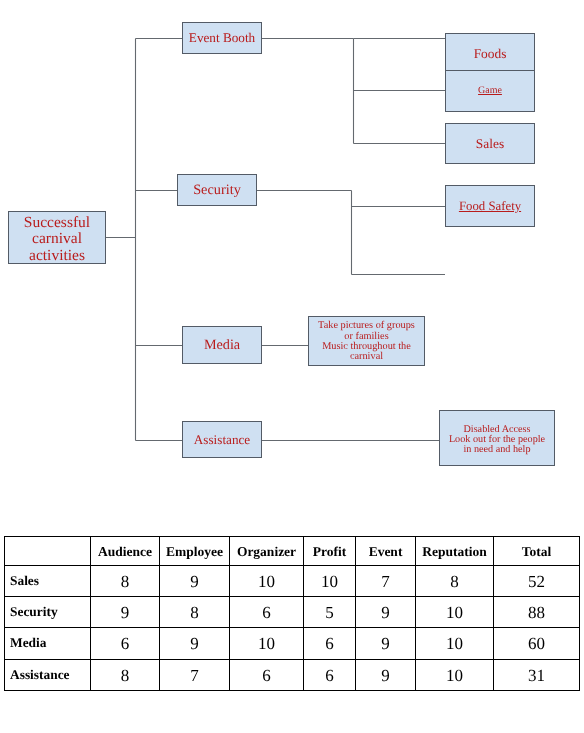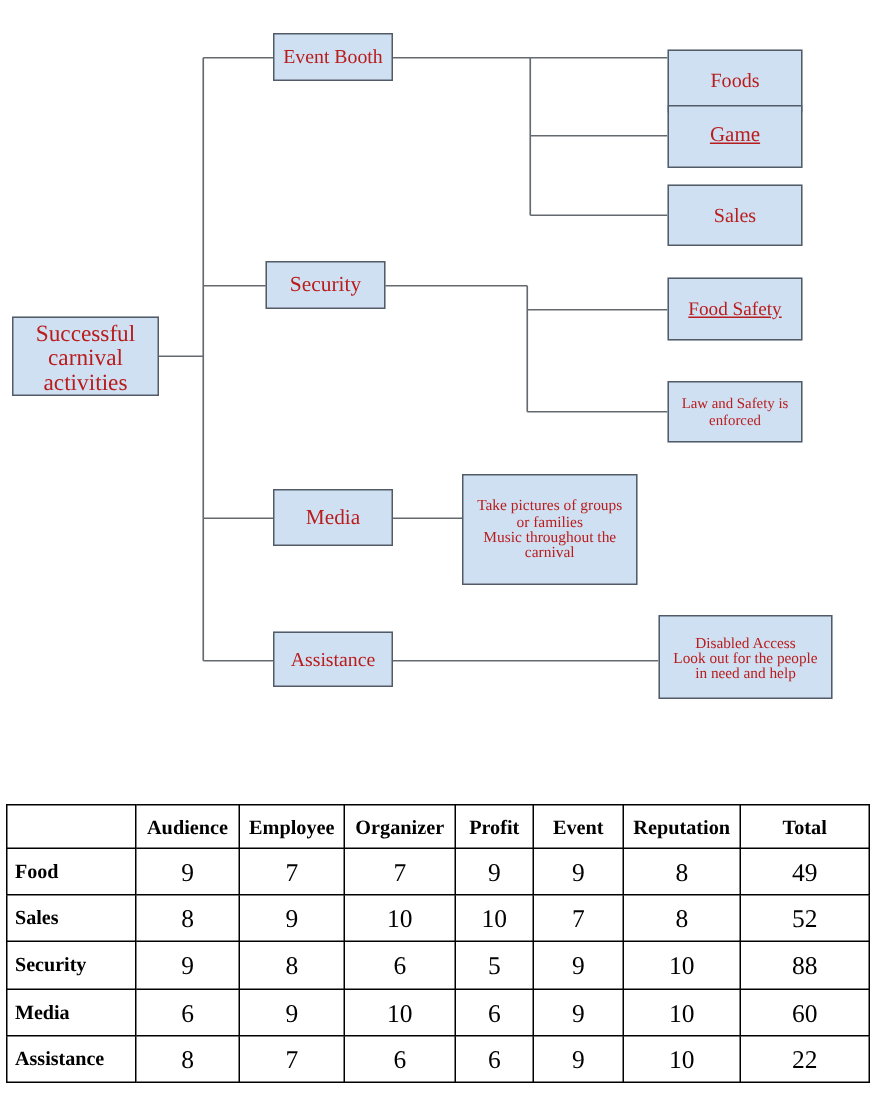--- a/index.html
+++ b/index.html
@@ -16,25 +16,25 @@
         display:flex;align-items:center;justify-content:center;
         text-align:center;line-height:1.15;color:#b91c1c;white-space:pre-line;}
 
   .n-root     {left:8px;  top:211px; width:98px;  height:53px;  font-size:15.5px;line-height:16.1px;padding-top:4px;box-sizing:border-box;}
   .n-booth    {left:182px;top:22px;  width:80px;  height:32px;  font-size:13.2px;}
   .n-security {left:177px;top:174px; width:80px;  height:32px;  font-size:14.3px;}
   .n-media    {left:182px;top:326px; width:80px;  height:38px;  font-size:14.2px;}
   .n-assist   {left:182px;top:421px; width:80px;  height:37px;  font-size:13.2px;}
 
   .n-foods    {left:445px;top:3px;  width:90px;  height:42px;  font-size:13.4px;margin-top:30px;}
-  .n-game     {left:445px;top:70px;  width:90px;  height:42px;  font-size:14px;text-decoration:underline;}
+  .n-game     {left:445px;top:70px;  width:90px;  height:42px;  font-size:10px;text-decoration:underline;}
   .n-sales    {left:445px;top:123px; width:90px;  height:41px;  font-size:13.4px;}
   .n-foodsafe {left:445px;top:185px; width:90px;  height:42px;  font-size:12.8px;text-decoration:underline;}
   .n-law      {left:445px;top:254px; width:90px;  height:41px;  font-size:9.9px;line-height:1.05;padding-top:2px;box-sizing:border-box;}
-  .n-mediatxt {left:308px;top:316px; width:117px; height:74px;  font-size:10.3px;line-height:1.0;padding-top:2px;box-sizing:border-box;}
+  .n-mediatxt {left:308px;top:316px; width:117px; height:50px;  font-size:10.3px;line-height:1.0;padding-top:2px;box-sizing:border-box;}
   .n-assisttxt{left:439px;top:410px; width:116px; height:56px;  font-size:10.2px;line-height:1.0;padding-top:4px;box-sizing:border-box;}
 
   
   #tablewrap{position:absolute;left:4px;top:536px;}
   table{border-collapse:collapse;table-layout:fixed;border:0;}
   td,th{border:1px solid #000000;padding:0;text-align:center;vertical-align:middle;
         font-family:"Liberation Serif",serif;}
   thead th{font-weight:bold;font-size:13.5px;height:28px;color:#000;}
   tbody td{font-size:17px;height:30.2px;color:#000;font-weight:normal;}
   thead th>span,tbody td>span{display:block;position:relative;top:1px;}
@@ -74,22 +74,20 @@
 activities</div>
     <div class="node n-booth">Event Booth</div>
     <div class="node n-security">Security</div>
     <div class="node n-media">Media</div>
     <div class="node n-assist">Assistance</div>
 
     <div class="node n-foods">Foods</div>
     <div class="node n-game">Game</div>
     <div class="node n-sales">Sales</div>
     <div class="node n-foodsafe">Food Safety</div>
-    <div class="node n-law">Law and Safety is
-enforced</div>
     <div class="node n-mediatxt">Take pictures of groups
 or families
 Music throughout the
 carnival</div>
     <div class="node n-assisttxt">Disabled Access
 Look out for the people
 in need and help</div>
   </div>
 
   <div id="tablewrap">
@@ -128,145 +126,119 @@
               <span>Reputation</span>
             </th>
             <th>
               <span>Total</span>
             </th>
           </tr>
         </thead>
       <tbody id="tbody">
           <tr>
             <td class="rowhead">
-              <span>Food</span>
-            </td>
-            <td>
-              <span>9</span>
+              <span>Sales</span>
+            </td>
+            <td>
+              <span>8</span>
+            </td>
+            <td>
+              <span>9</span>
+            </td>
+            <td>
+              <span>10</span>
+            </td>
+            <td>
+              <span>10</span>
             </td>
             <td>
               <span>7</span>
             </td>
             <td>
+              <span>8</span>
+            </td>
+            <td>
+              <span>52</span>
+            </td>
+          </tr>
+          <tr>
+            <td class="rowhead">
+              <span>Security</span>
+            </td>
+            <td>
+              <span>9</span>
+            </td>
+            <td>
+              <span>8</span>
+            </td>
+            <td>
+              <span>6</span>
+            </td>
+            <td>
+              <span>5</span>
+            </td>
+            <td>
+              <span>9</span>
+            </td>
+            <td>
+              <span>10</span>
+            </td>
+            <td>
+              <span>88</span>
+            </td>
+          </tr>
+          <tr>
+            <td class="rowhead">
+              <span>Media</span>
+            </td>
+            <td>
+              <span>6</span>
+            </td>
+            <td>
+              <span>9</span>
+            </td>
+            <td>
+              <span>10</span>
+            </td>
+            <td>
+              <span>6</span>
+            </td>
+            <td>
+              <span>9</span>
+            </td>
+            <td>
+              <span>10</span>
+            </td>
+            <td>
+              <span>60</span>
+            </td>
+          </tr>
+          <tr>
+            <td class="rowhead">
+              <span>Assistance</span>
+            </td>
+            <td>
+              <span>8</span>
+            </td>
+            <td>
               <span>7</span>
             </td>
             <td>
-              <span>9</span>
-            </td>
-            <td>
-              <span>9</span>
-            </td>
-            <td>
-              <span>8</span>
-            </td>
-            <td>
-              <span>49</span>
-            </td>
-          </tr>
-          <tr>
-            <td class="rowhead">
-              <span>Sales</span>
-            </td>
-            <td>
-              <span>8</span>
-            </td>
-            <td>
-              <span>9</span>
-            </td>
-            <td>
-              <span>10</span>
-            </td>
-            <td>
-              <span>10</span>
-            </td>
-            <td>
-              <span>7</span>
-            </td>
-            <td>
-              <span>8</span>
-            </td>
-            <td>
-              <span>52</span>
-            </td>
-          </tr>
-          <tr>
-            <td class="rowhead">
-              <span>Security</span>
-            </td>
-            <td>
-              <span>9</span>
-            </td>
-            <td>
-              <span>8</span>
-            </td>
-            <td>
-              <span>6</span>
-            </td>
-            <td>
-              <span>5</span>
-            </td>
-            <td>
-              <span>9</span>
-            </td>
-            <td>
-              <span>10</span>
-            </td>
-            <td>
-              <span>88</span>
-            </td>
-          </tr>
-          <tr>
-            <td class="rowhead">
-              <span>Media</span>
-            </td>
-            <td>
-              <span>6</span>
-            </td>
-            <td>
-              <span>9</span>
-            </td>
-            <td>
-              <span>10</span>
-            </td>
-            <td>
-              <span>6</span>
-            </td>
-            <td>
-              <span>9</span>
-            </td>
-            <td>
-              <span>10</span>
-            </td>
-            <td>
-              <span>60</span>
-            </td>
-          </tr>
-          <tr>
-            <td class="rowhead">
-              <span>Assistance</span>
-            </td>
-            <td>
-              <span>8</span>
-            </td>
-            <td>
-              <span>7</span>
-            </td>
-            <td>
-              <span>6</span>
-            </td>
-            <td>
-              <span>6</span>
-            </td>
-            <td>
-              <span>9</span>
-            </td>
-            <td>
-              <span>10</span>
-            </td>
-            <td>
-              <span>22</span>
+              <span>6</span>
+            </td>
+            <td>
+              <span>6</span>
+            </td>
+            <td>
+              <span>9</span>
+            </td>
+            <td>
+              <span>10</span>
+            </td>
+            <td>
+              <span>31</span>
             </td>
           </tr>
         </tbody>
     </table>
   </div>
 
 </div>
 
 </body></html>

